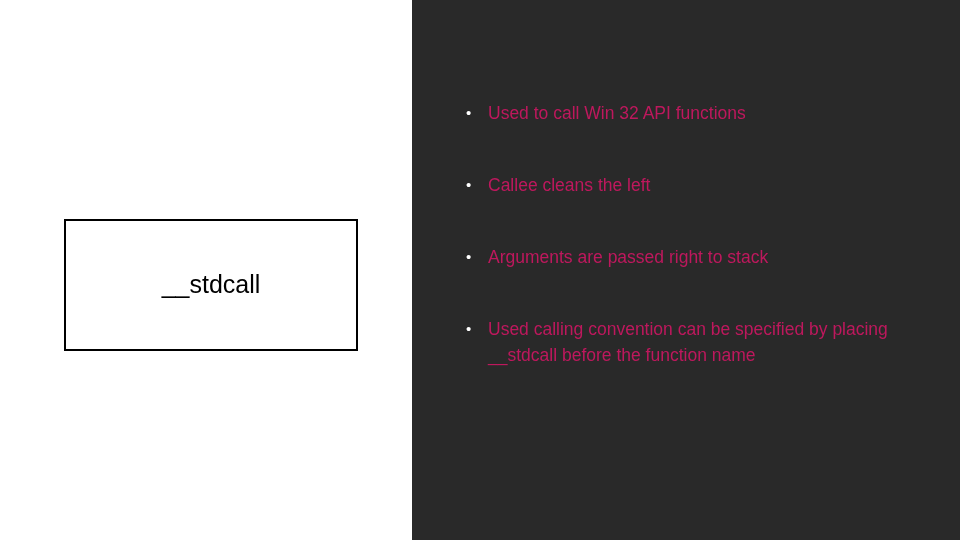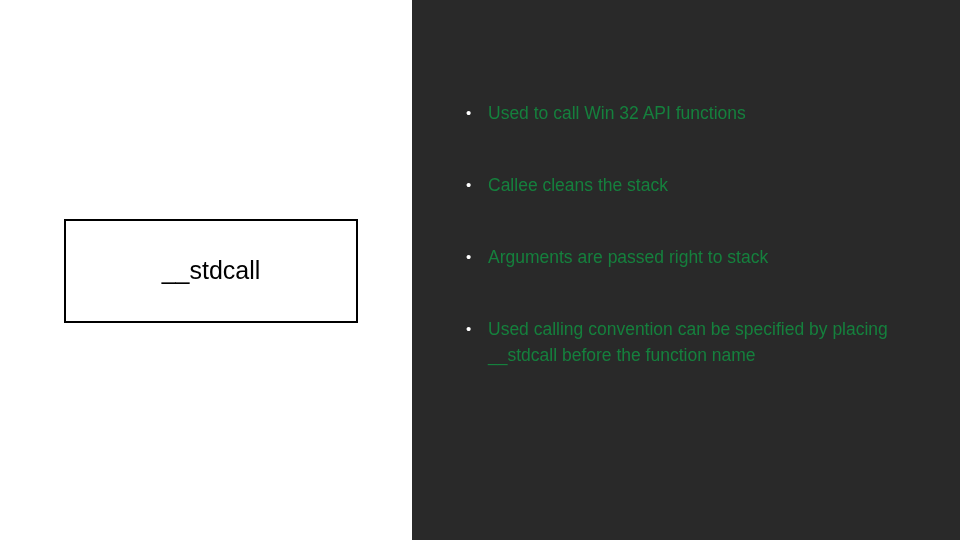--- a/index.html
+++ b/index.html
@@ -25,21 +25,21 @@
     top: 0;
     width: 548px;
     height: 540px;
     background: #292929;
   }
   .title-box {
     position: absolute;
     left: 64px;
     top: 219px;
     width: 294px;
-    height: 104px;
+    height: 132px;
     border: 2px solid #000000;
     box-sizing: border-box;
     background: #ffffff;
   }
   .title-text {
     position: absolute;
     left: 0;
     top: 0;
     width: 100%;
     height: 100%;
@@ -73,21 +73,21 @@
   .bullet-dot {
     flex: 0 0 auto;
     width: 22px;
     font-size: 15px;
     line-height: 26px;
     color: #ffffff;
     text-align: left;
   }
   .bullet-text {
     flex: 1 1 auto;
-    color: #15803d;
+    color: #be185d;
   }
 </style>
 </head>
 <body>
 
 <div class="slide">
 
   <div class="right-panel"></div>
 
   <div class="title-box">
@@ -96,21 +96,21 @@
 
   <div class="bullet-list">
 
     <div class="bullet-item">
       <span class="bullet-dot">•</span>
       <span class="bullet-text">Used to call Win 32 API functions</span>
     </div>
 
     <div class="bullet-item">
       <span class="bullet-dot">•</span>
-      <span class="bullet-text">Callee cleans the stack</span>
+      <span class="bullet-text">Callee cleans the left</span>
     </div>
 
     <div class="bullet-item">
       <span class="bullet-dot">•</span>
       <span class="bullet-text">Arguments are passed right to stack</span>
     </div>
 
     <div class="bullet-item last">
       <span class="bullet-dot">•</span>
       <span class="bullet-text">Used calling convention can be specified by placing __stdcall before the function name</span>

